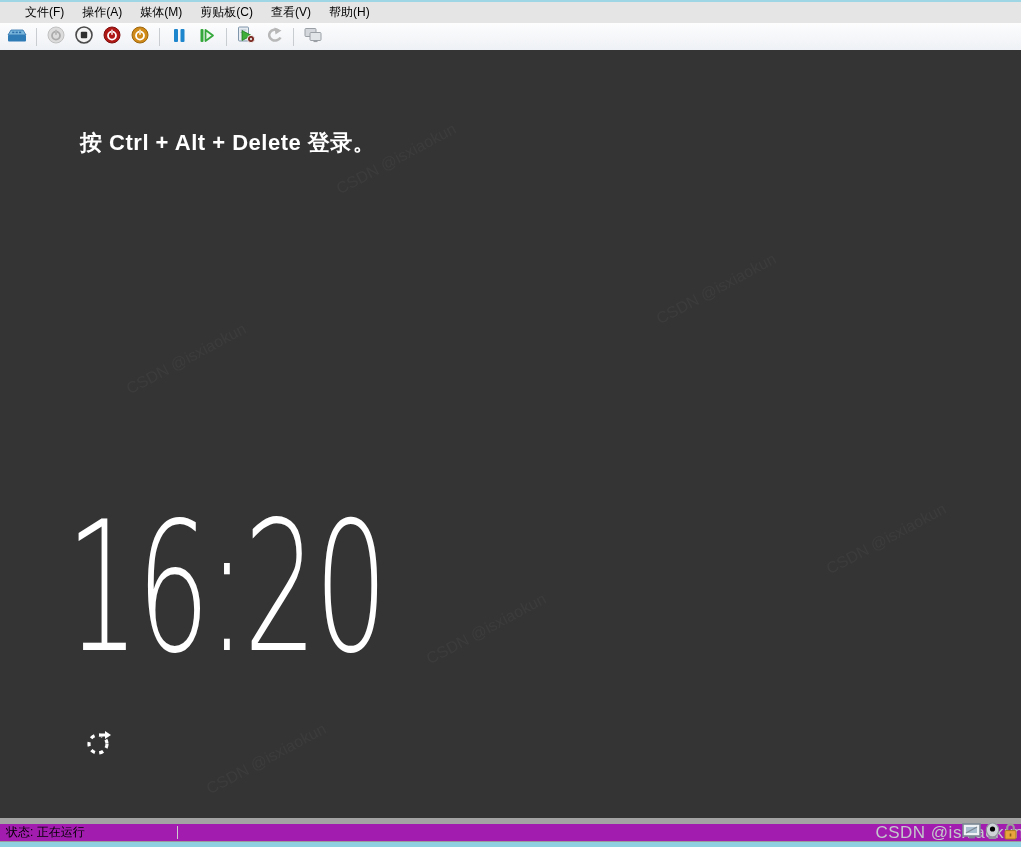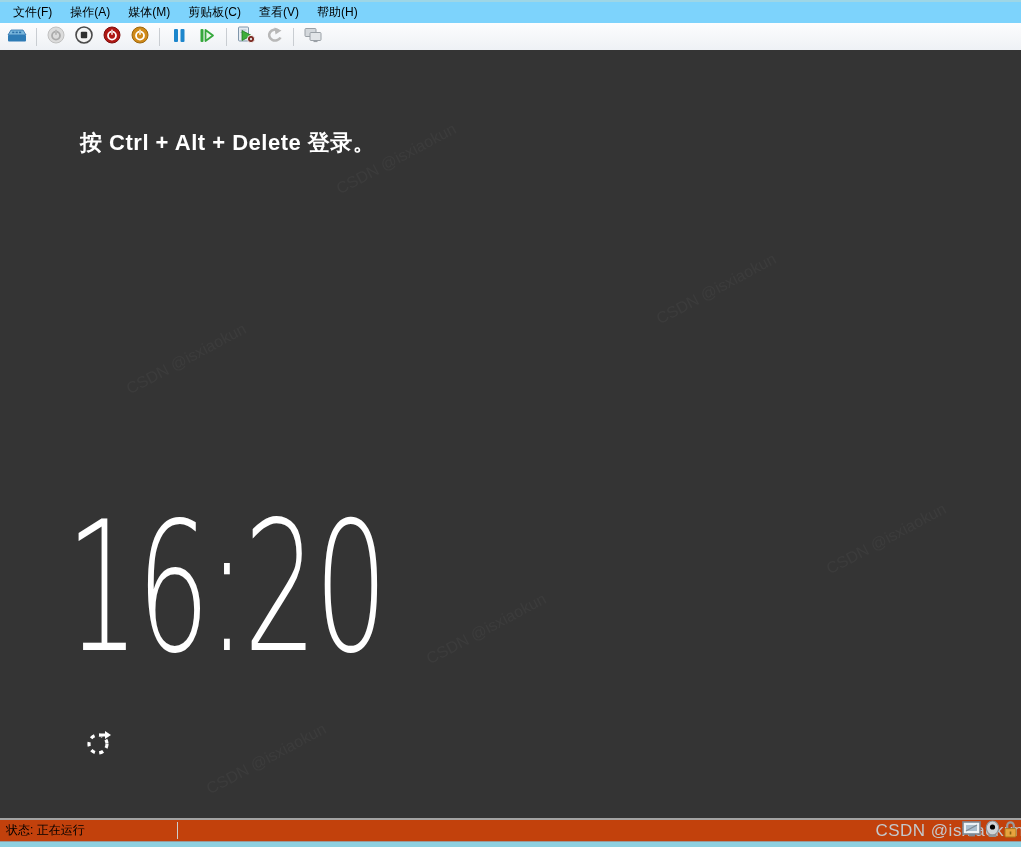--- a/index.html
+++ b/index.html
@@ -6,23 +6,23 @@
   body { font-family: "Liberation Sans", "DejaVu Sans", sans-serif; background:#fff; }
   .window {
     width:1021px; height:847px;
     display:flex; flex-direction:column;
     position:relative; overflow:hidden;
     border-top:2px solid #9ed6e6;
     background:#fff;
   }
   
   .menubar {
-    height:21px; background:#7dd3fc;
+    height:21px; background:#e5e5e5;
     display:flex; align-items:center;
-    padding-left:4px; flex:0 0 auto;
+    padding-left:16px; flex:0 0 auto;
   }
   .menu-item {
     font-size:12px; color:#000;
     padding:2px 9px; cursor:default;
   }
   
   .toolbar {
     height:27px; flex:0 0 auto;
     background:linear-gradient(#fdfdfe,#eef1f5);
     display:flex; align-items:center;
@@ -55,22 +55,22 @@
     font-size:47px; font-weight:300; color:#fff; letter-spacing:1px;
   }
   .spinner { position:absolute; left:85px; top:678px; }
   .diag {
     position:absolute; color:rgba(255,255,255,0.04);
     font-size:16px; transform:rotate(-28deg); white-space:nowrap;
     pointer-events:none;
   }
   
   .statusbar {
-    height:23px; flex:0 0 auto; background:#c2410c;
-    border-top:2px solid #a3a3a3;
+    height:23px; flex:0 0 auto; background:#a21caf;
+    border-top:6px solid #a3a3a3;
     display:flex; align-items:center; position:relative;
     font-size:12px; color:#000;
   }
   .status-cell { padding-left:6px; width:177px; }
   .status-sep { position:absolute; left:177px; top:2px; bottom:2px; width:1px; background:#cccccc; }
   .sb-right {
     position:absolute; right:3px; top:0; bottom:0;
     display:flex; align-items:center;
   }
   .wm-text {

